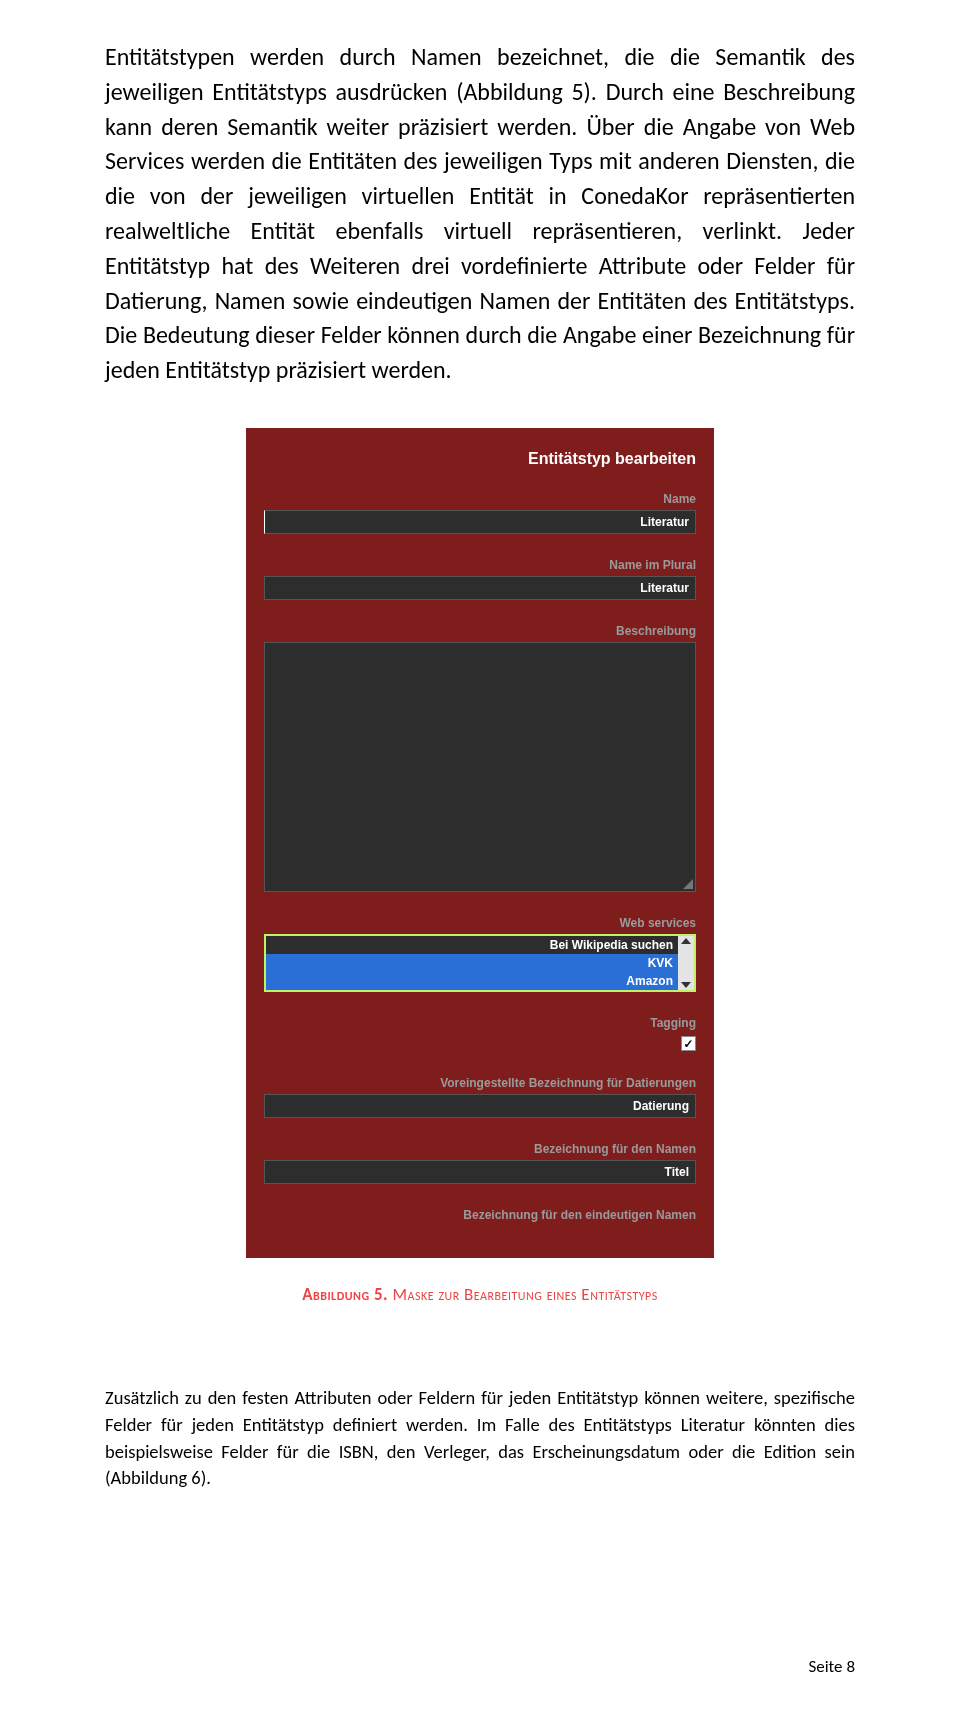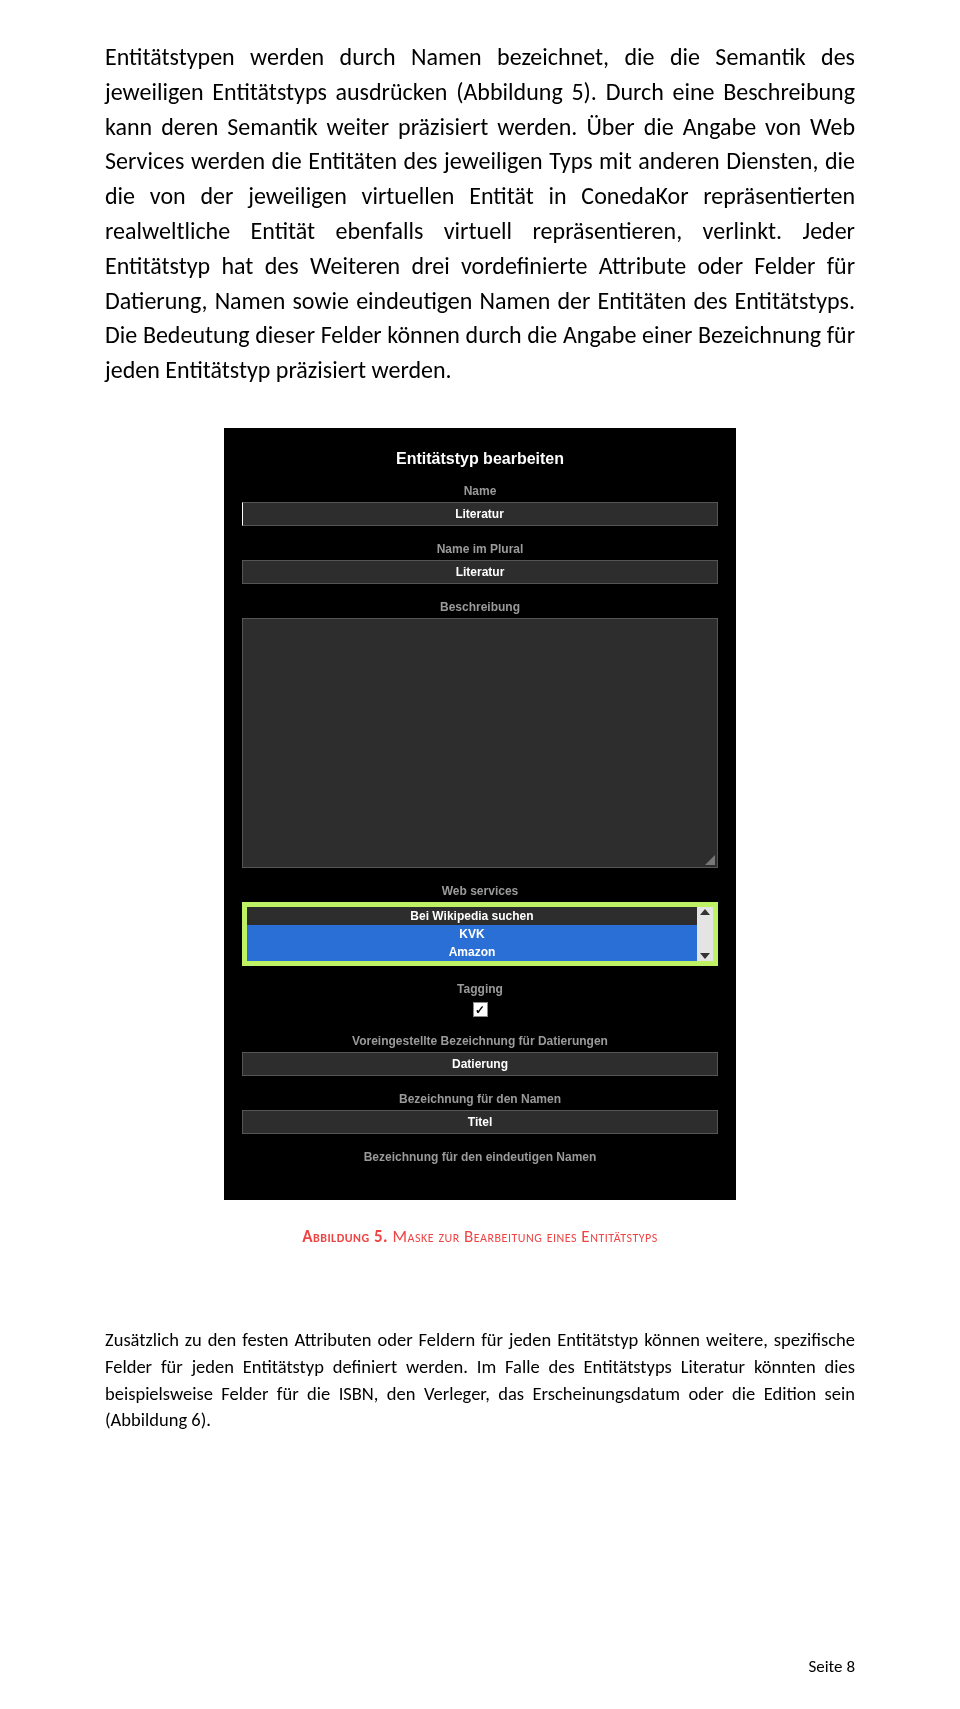--- a/index.html
+++ b/index.html
@@ -17,38 +17,38 @@
     line-height: 1.45;
     text-align: justify;
     margin-bottom: 36px;
   }
   .figure-wrap {
     text-align: center;
     margin: 40px 0 30px 0;
   }
   .figure {
     display: inline-block;
-    width: 512px;
-    background: #000000;
+    width: 468px;
+    background: #7f1d1d;
     color: #aaa;
-    text-align: center;
+    text-align: right;
     padding: 22px 18px 32px 18px;
     font-family: Arial, sans-serif;
   }
   .figure-title {
     color: #fff;
     font-weight: bold;
     font-size: 16px;
     margin-bottom: 16px;
   }
   .fld-label {
     color: #9a9a9a;
     font-size: 12px;
     margin-bottom: 4px;
-    margin-top: 16px;
+    margin-top: 24px;
     font-weight: bold;
   }
   .txt-input {
     background: #2d2d2d;
     border: 1px solid #555;
     color: #fff;
     font-size: 12px;
     font-weight: bold;
     padding: 4px 6px;
     width: 100%;
@@ -69,21 +69,21 @@
     position: absolute;
     right: 2px;
     bottom: 2px;
     width: 0; height: 0;
     border-style: solid;
     border-width: 0 0 10px 10px;
     border-color: transparent transparent #777 transparent;
   }
   .listbox {
     background: #2d2d2d;
-    border: 5px solid #bef264;
+    border: 2px solid #bef264;
     width: 100%;
     font-size: 12px;
     color: #fff;
     display: flex;
   }
   .listbox-items { flex: 1; }
   .list-item {
     padding: 2px 5px;
     font-weight: bold;
   }

